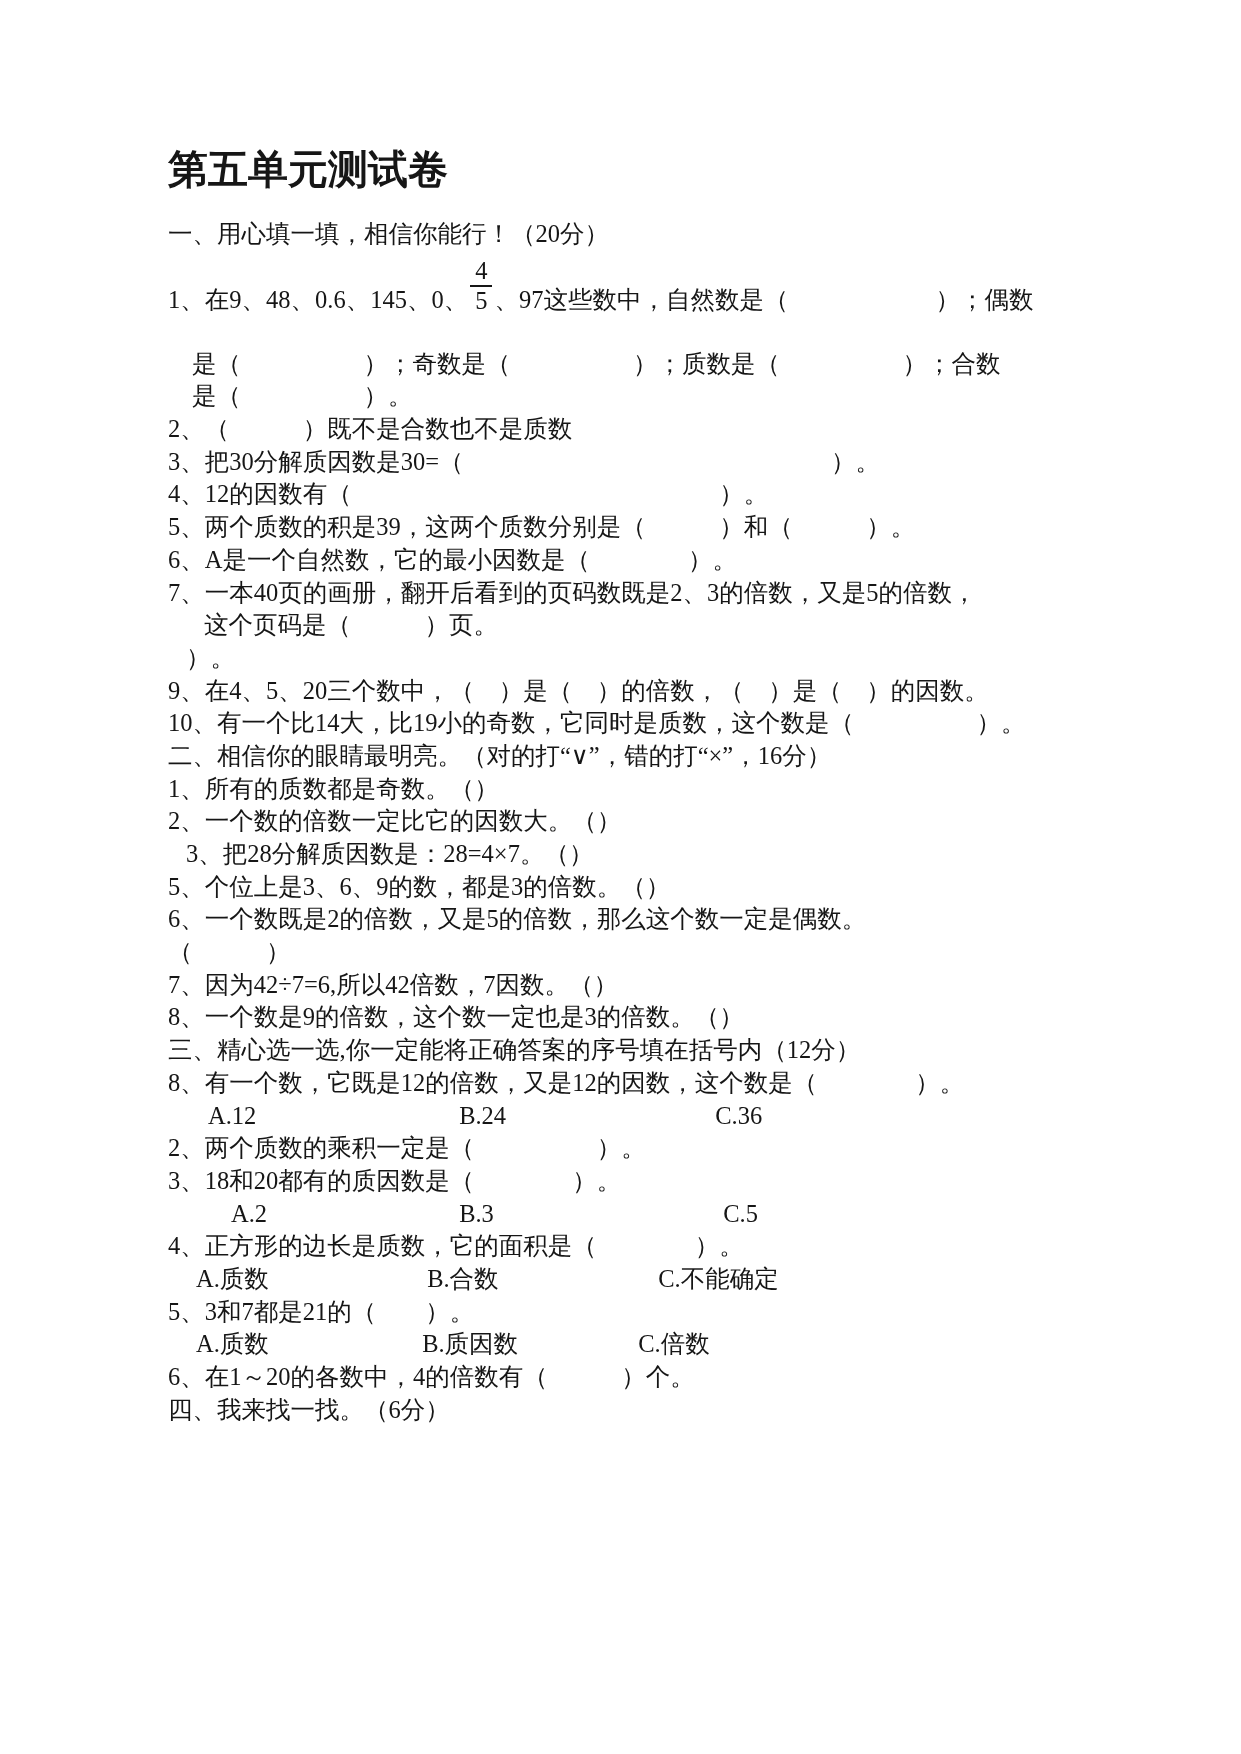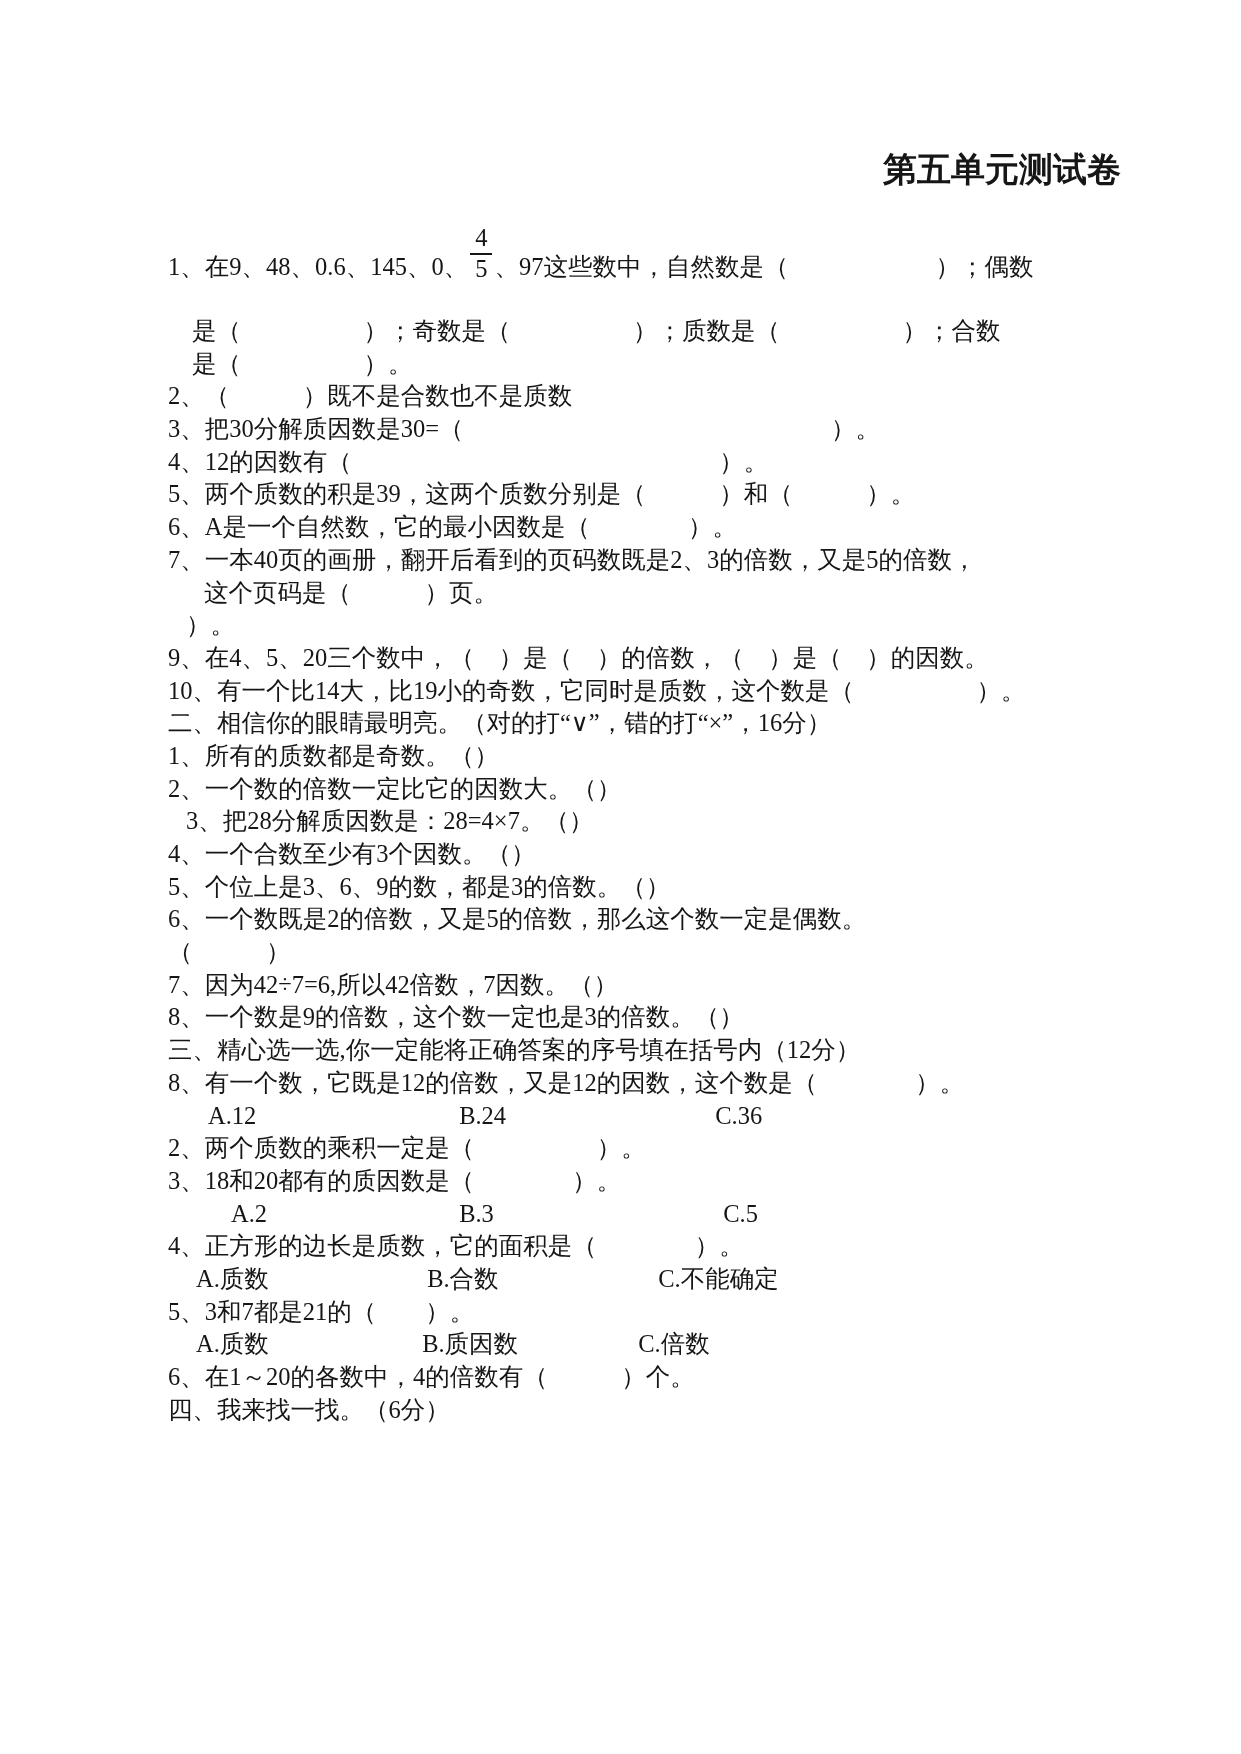--- a/index.html
+++ b/index.html
@@ -15,23 +15,23 @@
   }
   .doc {
     position:absolute;
     left:168px; right:120px; top:0;
     font-size:24.5px;
     white-space:nowrap;
   }
   .title {
     padding-top:148px;
     height:192px;
-    text-align:right;
+    text-align:left;
     font-weight:bold;
-    font-size:34px;
+    font-size:40px;
     line-height:44px;
     margin-bottom:26px;
   }
   .ln { height:32.7px; line-height:32.7px; }
   
   .frac-line {
     height:64px;
     margin-bottom:33px;
     display:flex;
     align-items:flex-end;
@@ -60,20 +60,21 @@
   .o6    { padding-left:28px; } .o6 .a { width:262px; } .o6 .b { width:255px; }
 </style>
 </head>
 <body>
 
 <div class="page">
   <div class="doc">
 
     <div class="title">第五单元测试卷</div>
 
+    <div class="ln">一、用心填一填，相信你能行！（20分）</div>
 
     <div class="frac-line">
       <span class="txt">1、在9、48、0.6、145、0、</span>
       <span class="frac">
         <span class="num">4</span>
         <span class="den">5</span>
       </span>
       <span class="txt">、97这些数中，自然数是（　　　　　　）；偶数</span>
     </div>
 
@@ -87,21 +88,20 @@
     <div class="ln">7、一本40页的画册，翻开后看到的页码数既是2、3的倍数，又是5的倍数，</div>
     <div class="ln ind-b">这个页码是（　　　）页。</div>
     <div class="ln ind-c">）。</div>
     <div class="ln">9、在4、5、20三个数中，（　）是（　）的倍数，（　）是（　）的因数。</div>
     <div class="ln">10、有一个比14大，比19小的奇数，它同时是质数，这个数是（　　　　　）。</div>
 
     <div class="ln">二、相信你的眼睛最明亮。（对的打“∨”，错的打“×”，16分）</div>
     <div class="ln">1、所有的质数都是奇数。（）</div>
     <div class="ln">2、一个数的倍数一定比它的因数大。（）</div>
     <div class="ln ind-c">3、把28分解质因数是：28=4×7。（）</div>
-    <div class="ln">4、一个合数至少有3个因数。（）</div>
     <div class="ln">5、个位上是3、6、9的数，都是3的倍数。（）</div>
     <div class="ln">6、一个数既是2的倍数，又是5的倍数，那么这个数一定是偶数。</div>
     <div class="ln">（　　　）</div>
     <div class="ln">7、因为42÷7=6,所以42倍数，7因数。（）</div>
     <div class="ln">8、一个数是9的倍数，这个数一定也是3的倍数。（）</div>
 
     <div class="ln">三、精心选一选,你一定能将正确答案的序号填在括号内（12分）</div>
 
     <div class="ln">8、有一个数，它既是12的倍数，又是12的因数，这个数是（　　　　）。</div>
     <div class="ln opts o1">

